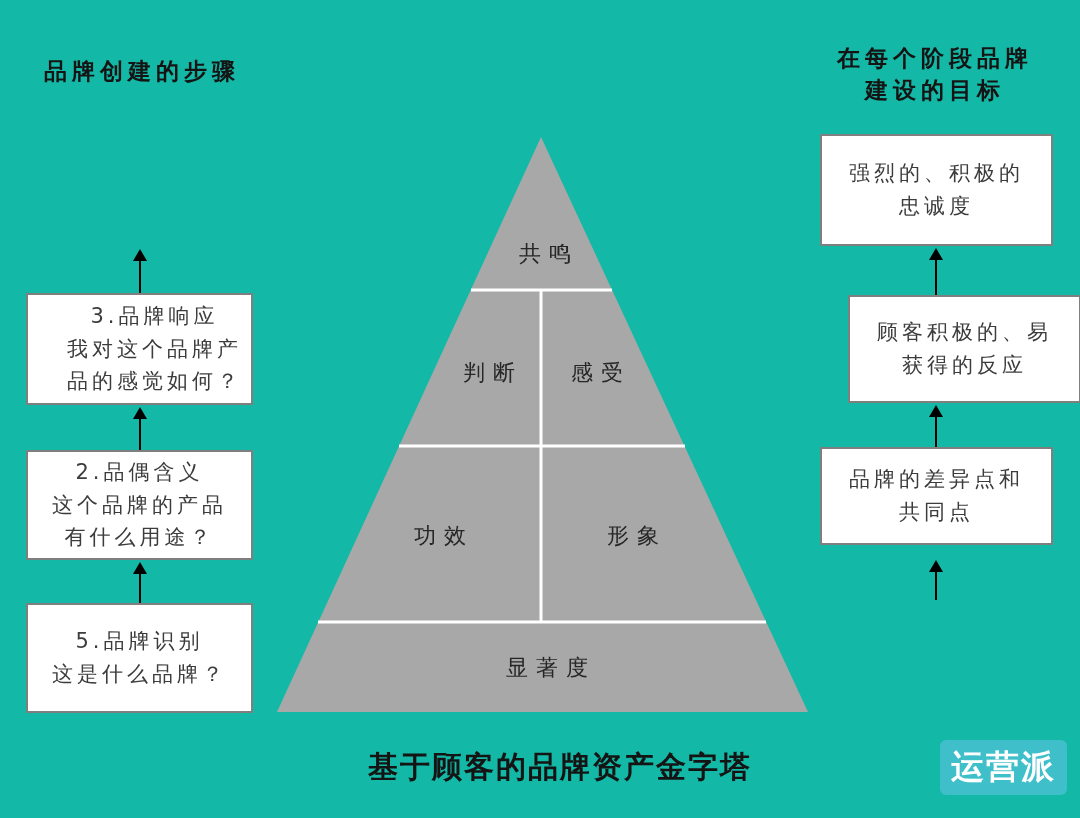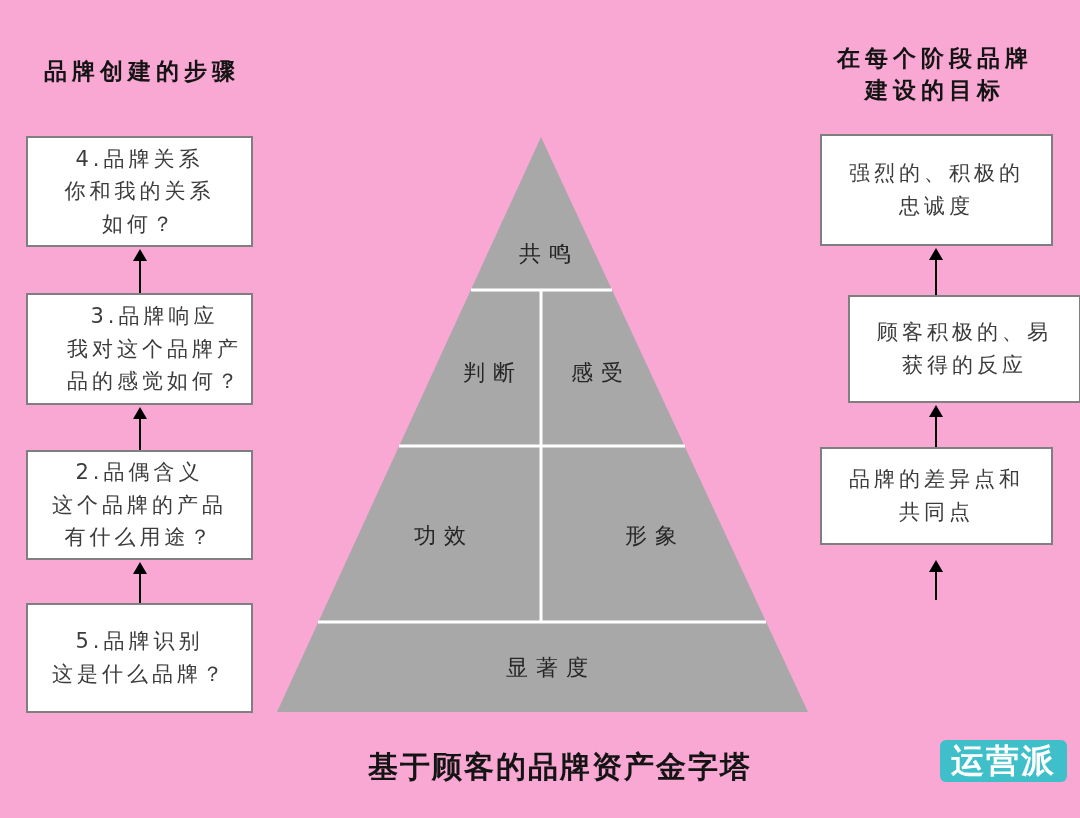--- a/index.html
+++ b/index.html
@@ -1,17 +1,17 @@
 <!DOCTYPE html>
 <html><head>
 <meta charset="utf-8">
 <style>
   html, body { margin:0; padding:0; background:#ffffff; }
   .canvas {
-    position:relative; width:1080px; height:818px; background:#f9a8d4;
+    position:relative; width:1080px; height:818px; background:#14b8a6;
     font-family:"DejaVu Sans","Liberation Sans",sans-serif; overflow:hidden;
   }
   .col-header {
     position:absolute; font-weight:bold; color:#141414; font-size:23px;
     letter-spacing:5px; text-align:center; line-height:1.4; white-space:pre-line;
   }
   .header-left  { left:18px;  top:55px; width:248px; }
   .header-right { left:810px; top:42px; width:250px; }
 
   .box {
@@ -48,48 +48,45 @@
   .pyramid-svg { position:absolute; left:0; top:0; pointer-events:none; }
 
   .pyr-label {
     position:absolute; color:#262626; font-size:22px; letter-spacing:8px;
     transform:translate(-50%,-50%); white-space:nowrap;
   }
   .pl-resonance   { left:549px; top:234px;margin-top:20px; }
   .pl-judgments   { left:493px; top:373px; }
   .pl-feelings    { left:601px; top:373px; }
   .pl-performance { left:444px; top:536px; }
-  .pl-imagery     { left:655px; top:536px;text-align:center; }
+  .pl-imagery     { left:637px; top:536px;text-align:center; }
   .pl-salience    { left:551px; top:668px; }
 
   .main-title {
     position:absolute; left:280px; top:747px; width:560px; text-align:center;
     font-size:30px; font-weight:bold; color:#141414; letter-spacing:2px;
   }
   .logo {
-    position:absolute; left:940px; top:740px; width:127px; height:42px;
+    position:absolute; left:940px; top:740px; width:127px; height:55px;
     background:#3ebfc9; border-radius:6px; display:flex; align-items:center;
     justify-content:center;
   }
   .logo-text {
     color:#ffffff; font-weight:bold; font-size:33px; letter-spacing:2px;
   }
 </style>
 </head>
 <body>
 
 <div class="canvas">
 
   <div class="col-header header-left">品牌创建的步骤</div>
   <div class="col-header header-right">在每个阶段品牌
 建设的目标</div>
 
-  <div class="box lb0">4.品牌关系
-你和我的关系
-如何？</div>
   <div class="box lb1">3.品牌响应
 我对这个品牌产
 品的感觉如何？</div>
   <div class="box lb2">2.品偶含义
 这个品牌的产品
 有什么用途？</div>
   <div class="box lb3">5.品牌识别
 这是什么品牌？</div>
 
   <div class="box rb0">强烈的、积极的

